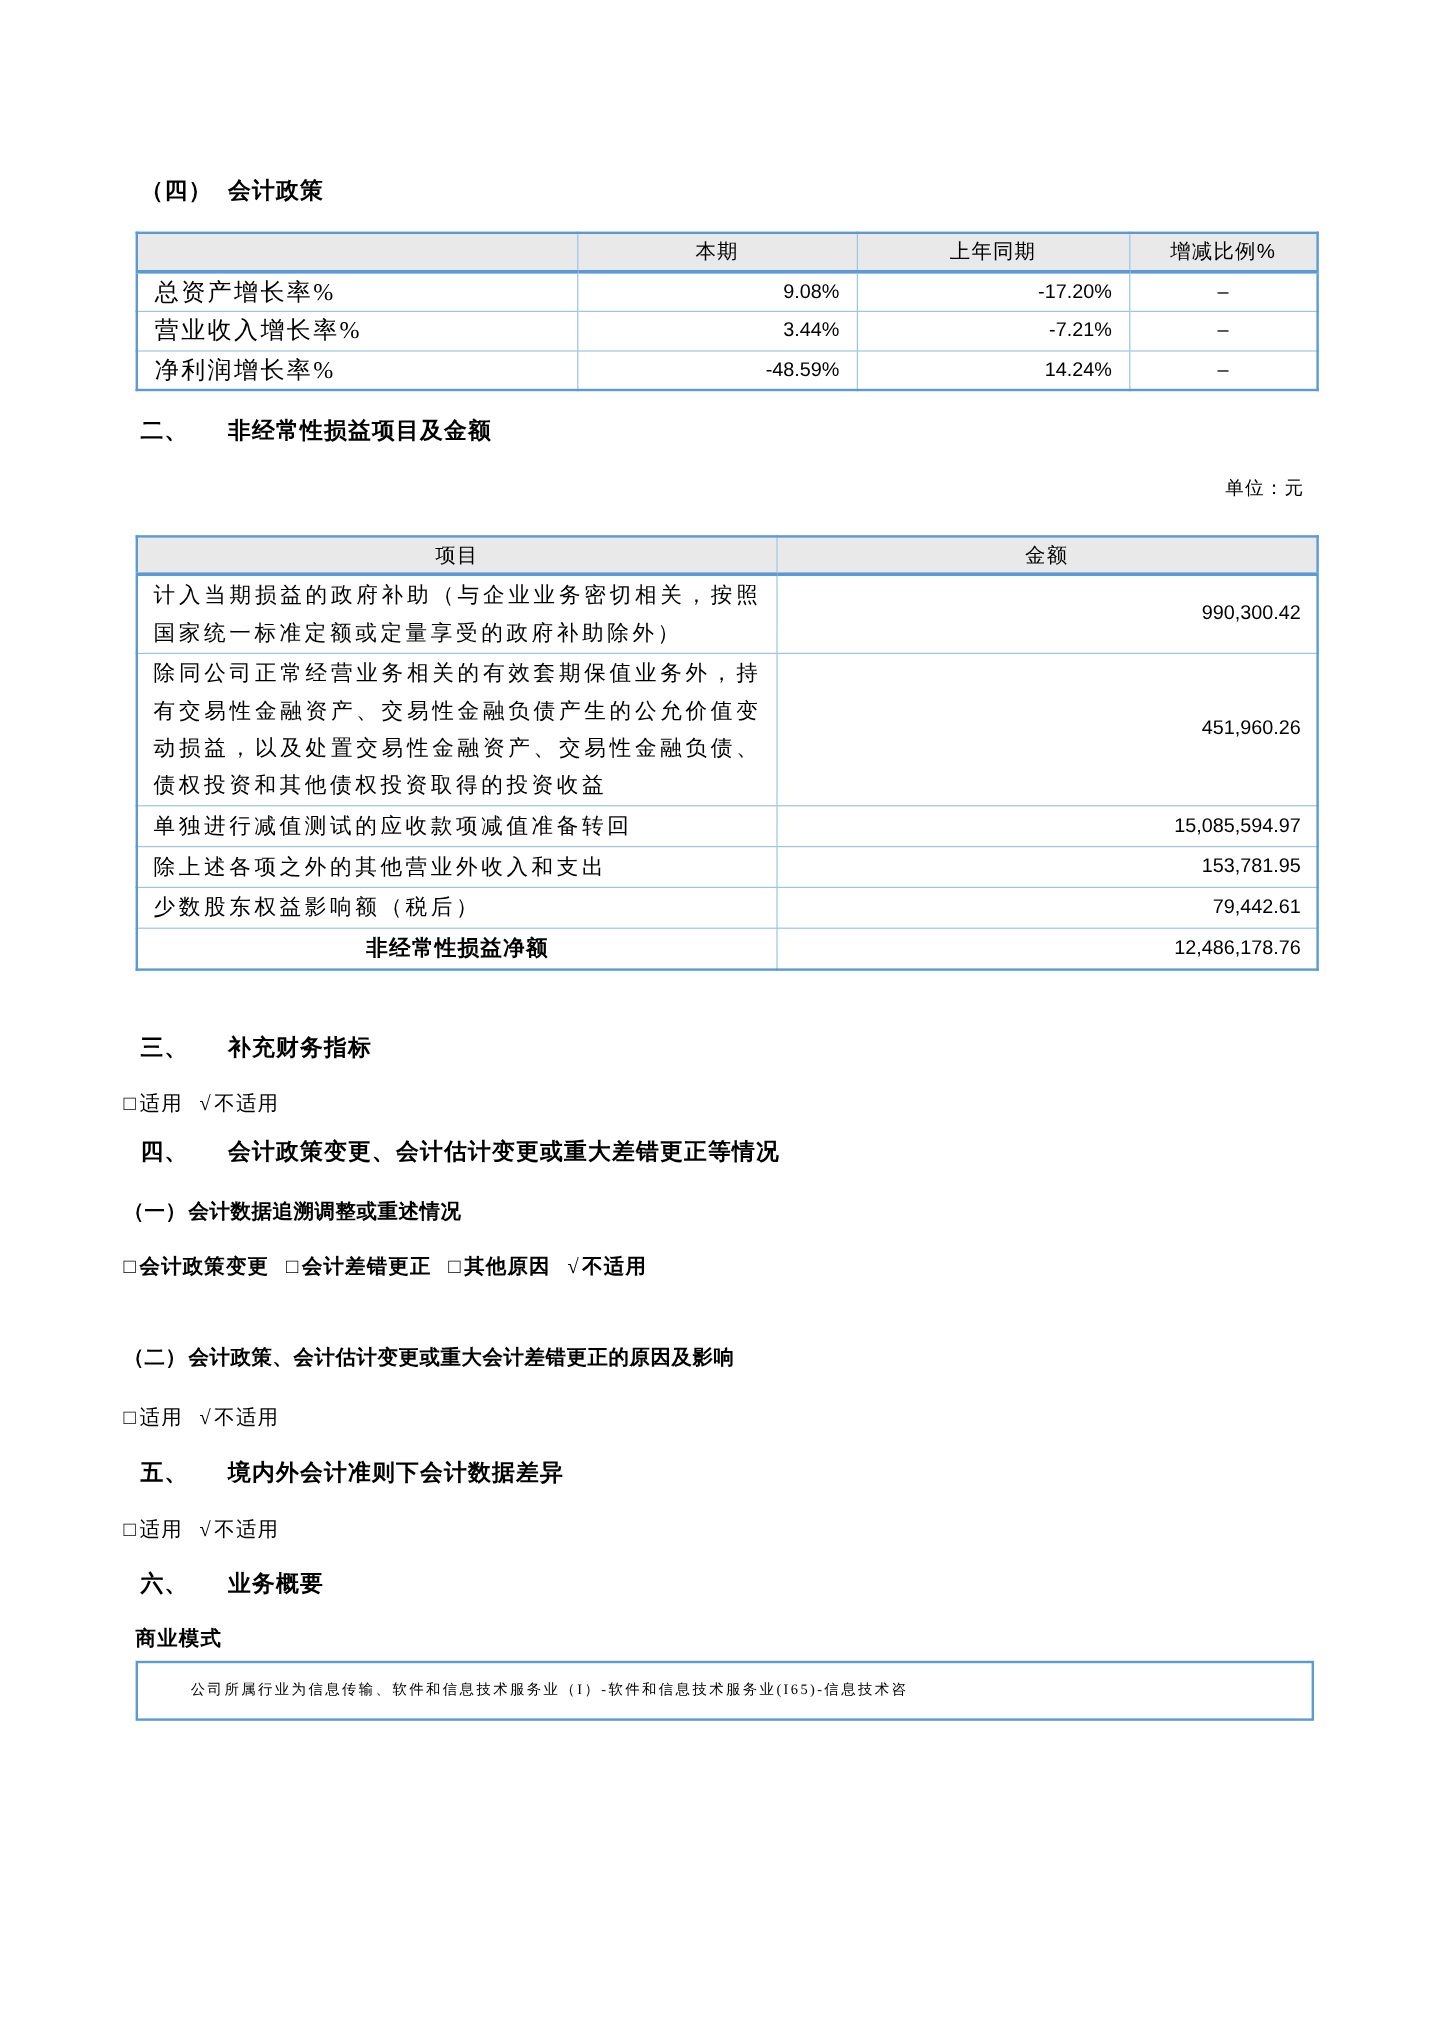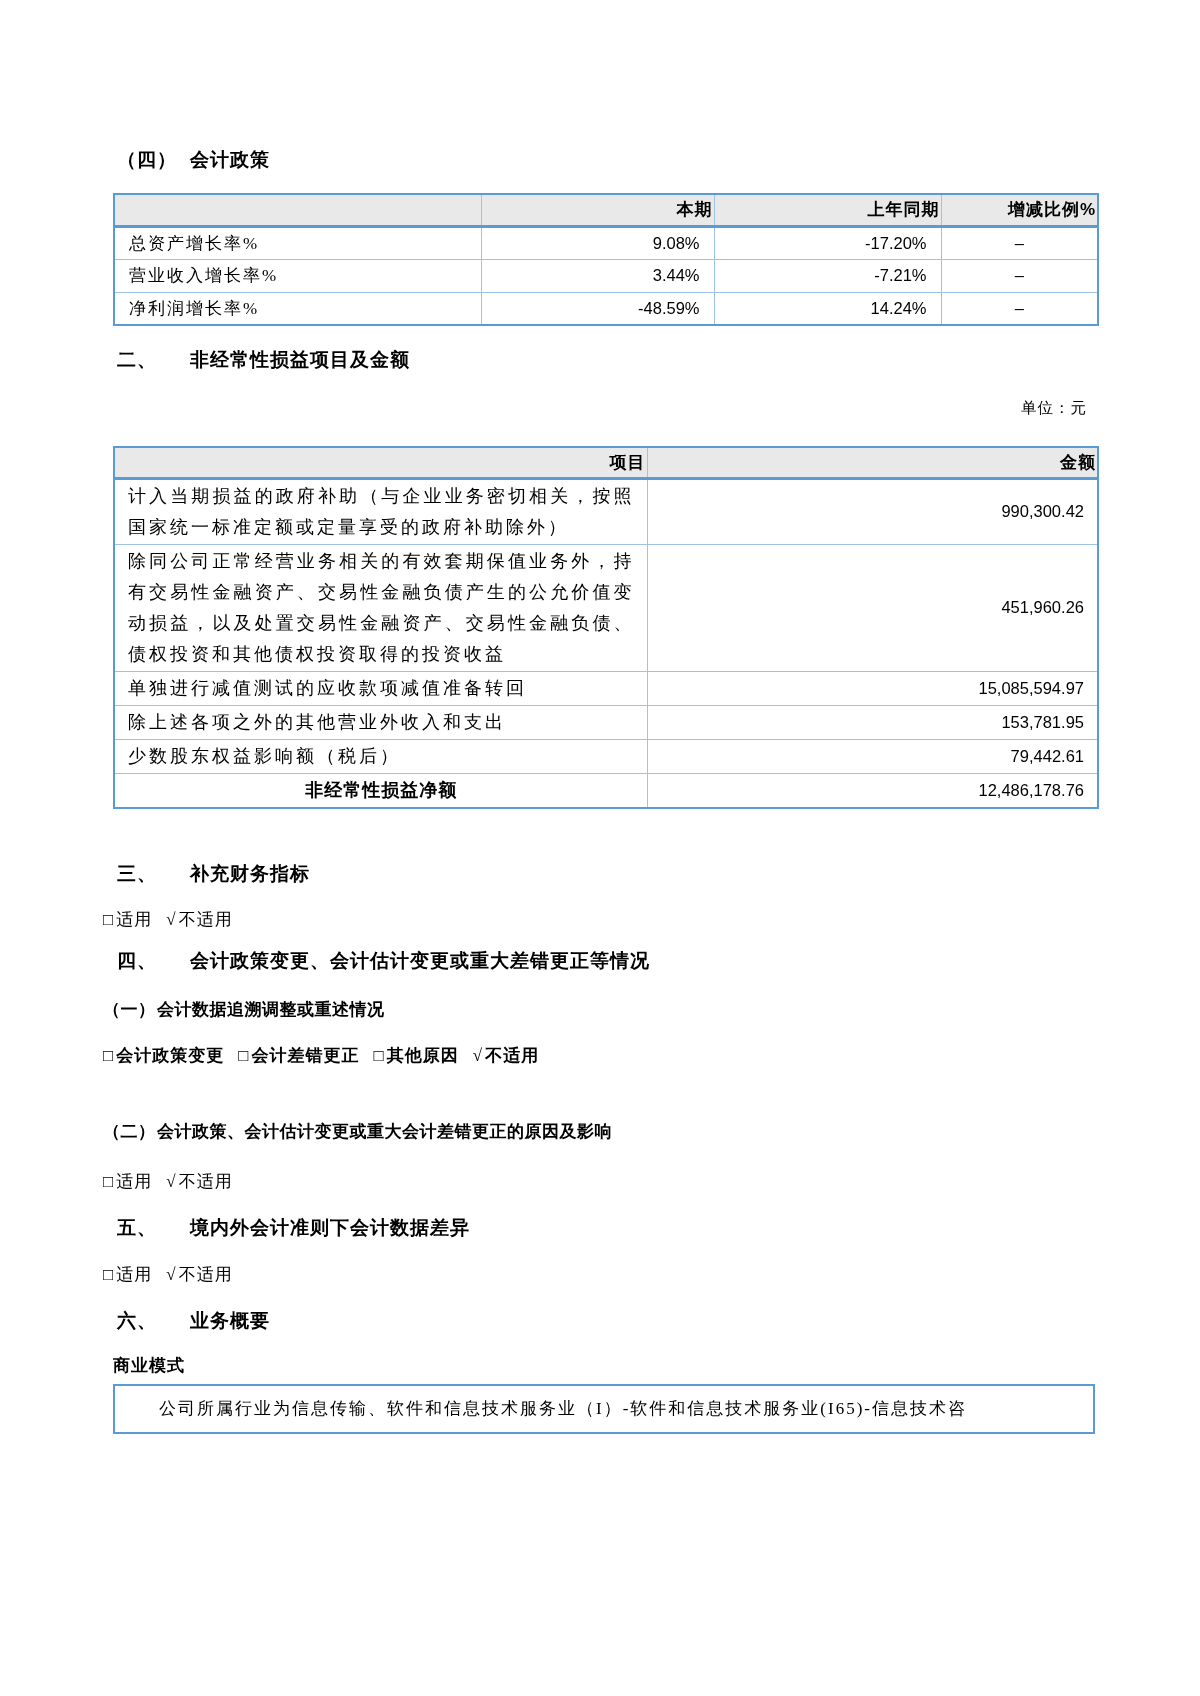--- a/index.html
+++ b/index.html
@@ -45,28 +45,28 @@
   table.t {
     border-collapse: collapse; table-layout: fixed;
     margin-left: 10px; width: 984px;
     border: 2px solid #5B9BD5;
   }
   table.t th, table.t td { border: 1px solid #9DC3E6; box-sizing: border-box; }
   table.t thead th {
     background: #E9E9E9;
     border-bottom: 3px solid #5B9BD5;
     font-family: "Liberation Sans", "DejaVu Sans", sans-serif;
-    font-weight: bold; font-size: 17px; letter-spacing: 1px;
-    text-align: right; vertical-align: middle;
+    font-weight: normal; font-size: 17px; letter-spacing: 1px;
+    text-align: center; vertical-align: middle;
   }
   
   .t1 { margin-top: 21px; }
   .t1 thead th { height: 32px; }
   .t1 td { height: 33px; vertical-align: middle; }
-  .t1 td.label-cell { padding-left: 14px; font-size: 17px; letter-spacing: 2px; }
+  .t1 td.label-cell { padding-left: 14px; font-size: 20px; letter-spacing: 2px; }
   .t1 td.num-cell {
     text-align: right; padding-right: 14px;
     font-family: "Liberation Sans", "DejaVu Sans", sans-serif; font-size: 16.5px;
   }
   .t1 td.dash-cell {
     text-align: center;
     font-family: "Liberation Sans", "DejaVu Sans", sans-serif; font-size: 16.5px;
   }
   
   .t2 { margin-top: 28px; }
@@ -86,21 +86,21 @@
     text-align: right; padding-right: 13px;
     font-family: "Liberation Sans", "DejaVu Sans", sans-serif; font-size: 16.5px;
   }
 
   
   .biz-box {
     margin: 7px 0 0 10px; width: 982px; height: 50px; box-sizing: border-box;
     border: 2px solid #5B9BD5; display: flex; align-items: center; overflow: hidden;
   }
   .biz-box p {
-    margin: 0; padding-left: 44px; font-size: 17px; letter-spacing: 2px;
+    margin: 0; padding-left: 44px; font-size: 12px; letter-spacing: 2px;
     white-space: nowrap;
   }
 
   
   #sec-growth { margin-top: 148px; }
   #sec-nonrecurring { margin-top: 22px; }
   #sec-supplementary { margin-top: 53px; }
   #line-supplementary { margin-top: 23px; }
   #sec-changes { margin-top: 19px; }
   #sub-retrospective { margin-top: 26px; }

